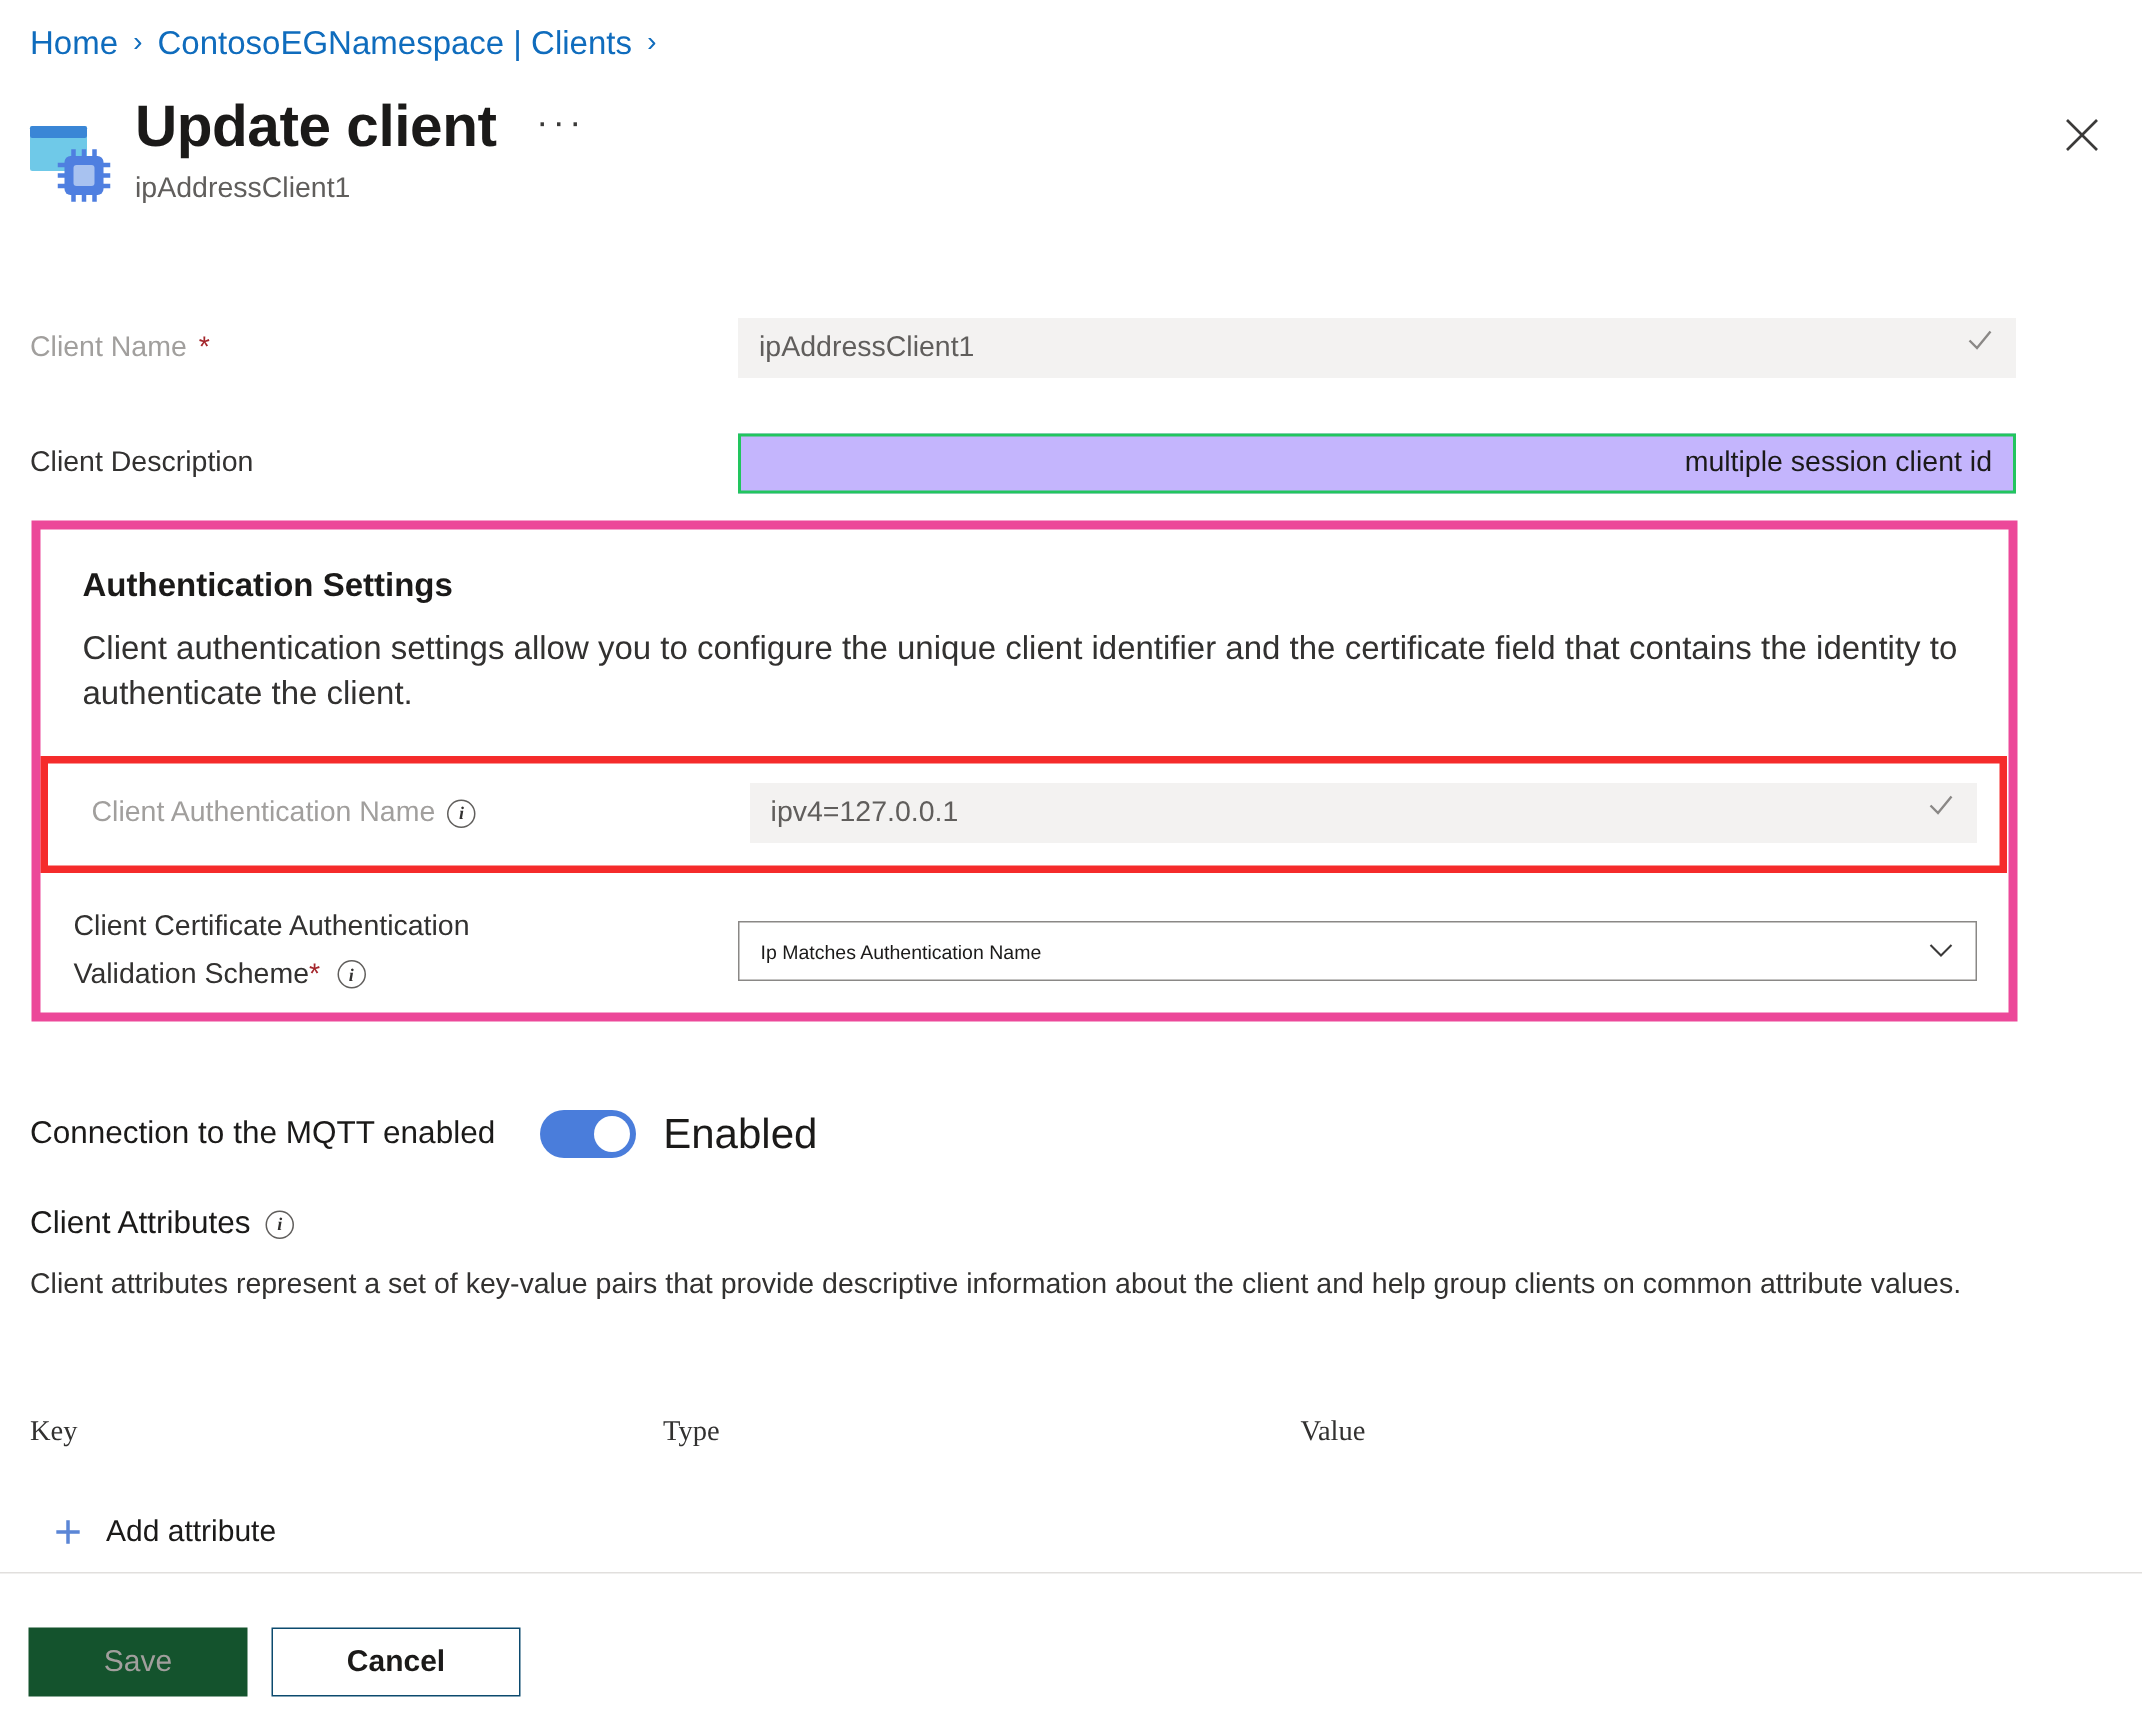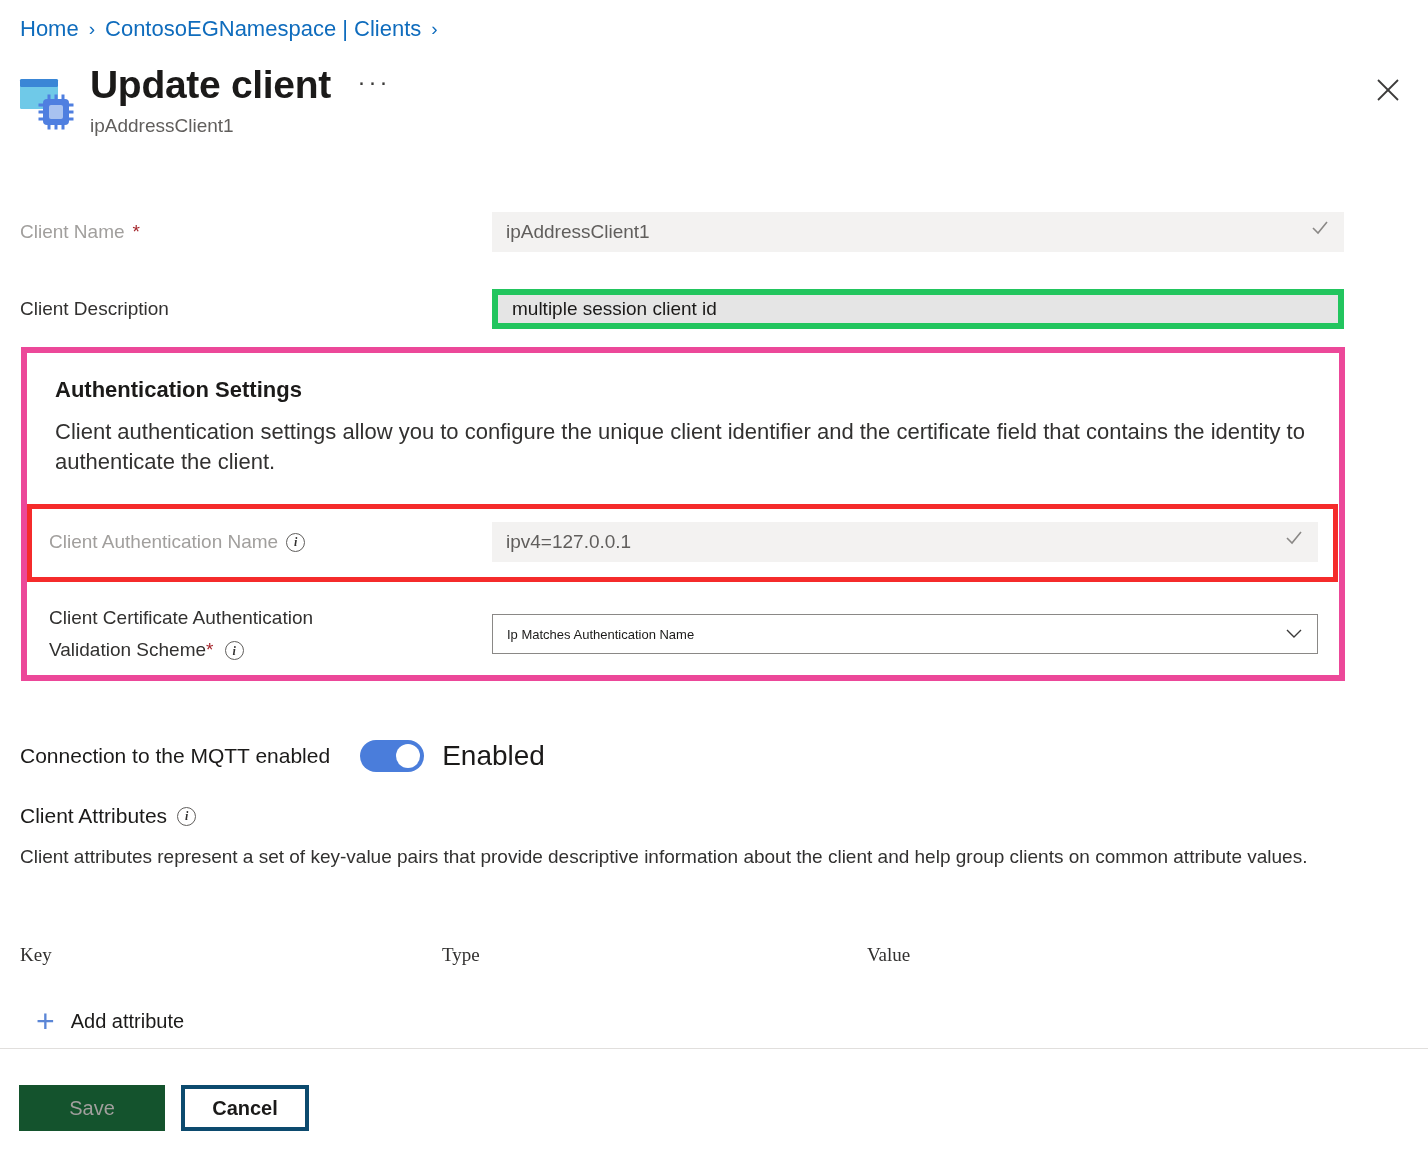--- a/index.html
+++ b/index.html
@@ -18,21 +18,21 @@
     position: absolute; left: 20px; top: 14px;
     display: flex; align-items: center; gap: 10px;
     font-size: 22px; line-height: 30px;
   }
   .crumb-link { color: #0f6cbd; cursor: pointer; white-space: nowrap; }
   .crumb-sep { color: #0f6cbd; font-size: 19px; }
 
   
   .title-row {
     position: absolute; left: 18px; top: 62px;
-    display: flex; align-items: center;
+    display: flex; align-items: flex-end;
   }
   .app-icon { width: 56px; height: 58px; position: relative; flex: none; margin-top: 8px; }
   .title-text-wrap { margin-left: 16px; }
   .page-title {
     font-size: 39px; font-weight: 700; line-height: 46px;
     letter-spacing: -0.3px; color: #1b1a19; margin: 0;
     display: inline-block; vertical-align: middle;
   }
   .ellipsis-btn {
     display: inline-block; vertical-align: middle;
@@ -54,23 +54,23 @@
     position: absolute; display: flex; align-items: center;
   }
   .field-label {
     font-size: 19px; line-height: 24px; color: #323130;
     display: flex; align-items: center; gap: 8px;
   }
   .label-muted { color: #a19f9d; }
   .req-star { color: #a4262c; font-size: 19px; }
 
   .txt-input {
-    height: 40px; border: 6px solid #22c55e; background: #e5e5e5;
+    height: 40px; border: 2px solid #22c55e; background: #c4b5fd;
     font-size: 19px; line-height: 38px; color: #1b1a19;
-    padding: 0 14px; display: flex; align-items: center;
+    padding: 0 14px; display: flex; align-items: center; justify-content: flex-end;
   }
   .txt-input.disabled {
     border: none; background: #f3f2f1; color: #605e5c;
     justify-content: space-between;
   }
   .check-mark { color: #8a8886; flex: none; margin-left: 8px; }
 
   
   .info-icon {
     width: 19px; height: 19px; border-radius: 50%;
@@ -160,22 +160,22 @@
   .btn {
     position: absolute; height: 46px; font-size: 20px;
     display: flex; align-items: center; justify-content: center;
     cursor: pointer; background: #ffffff;
   }
   .btn-save {
     left: 19px; top: 1085px; width: 146px;
     background: #14532d; color: #a19f9d; border: none; cursor: default;
   }
   .btn-cancel {
-    left: 181px; top: 1085px; width: 128px;
-    border: 4px solid #0c4a6e; color: #1b1a19; font-weight: 700;
+    left: 181px; top: 1085px; width: 166px;
+    border: 1px solid #0c4a6e; color: #1b1a19; font-weight: 700;
   }
 </style>
 </head>
 <body>
 
 <div class="page">
 
   <nav class="breadcrumb">
     <span class="crumb-link">Home</span>
     <span class="crumb-sep">›</span>
@@ -243,21 +243,21 @@
       <span>multiple session client id</span>
     </div>
   </div>
 
   <section class="panel">
     <div class="panel-title">Authentication Settings</div>
     <div class="panel-desc">Client authentication settings allow you to configure the unique client identifier and the certificate field that contains the identity to authenticate the client.</div>
   </section>
 
   <div class="form-row" style="left:49px; top:522px; width:1269px;">
-    <div class="field-label label-muted" style="width:443px;">
+    <div class="field-label label-muted" style="width:443px;margin-left:12px;">
       <span>Client Authentication Name</span>
       <span class="info-icon">i</span>
     </div>
     <div class="txt-input disabled" style="width:826px;">
       <span>ipv4=127.0.0.1</span>
       <span class="check-mark">
         <svg width="20" height="20" viewBox="0 0 20 20">
             <polyline points="3,10 8,15 17,4" fill="none" stroke="#8a8886" stroke-width="1.6"></polyline>
           </svg>
       </span>

